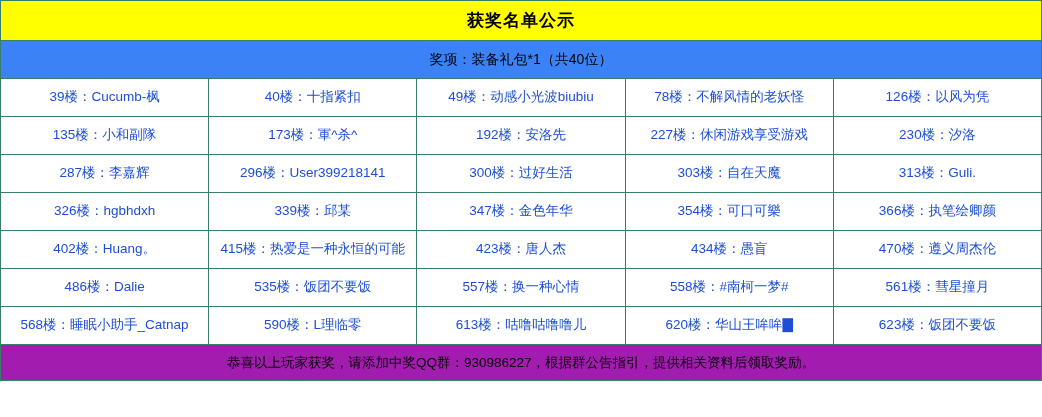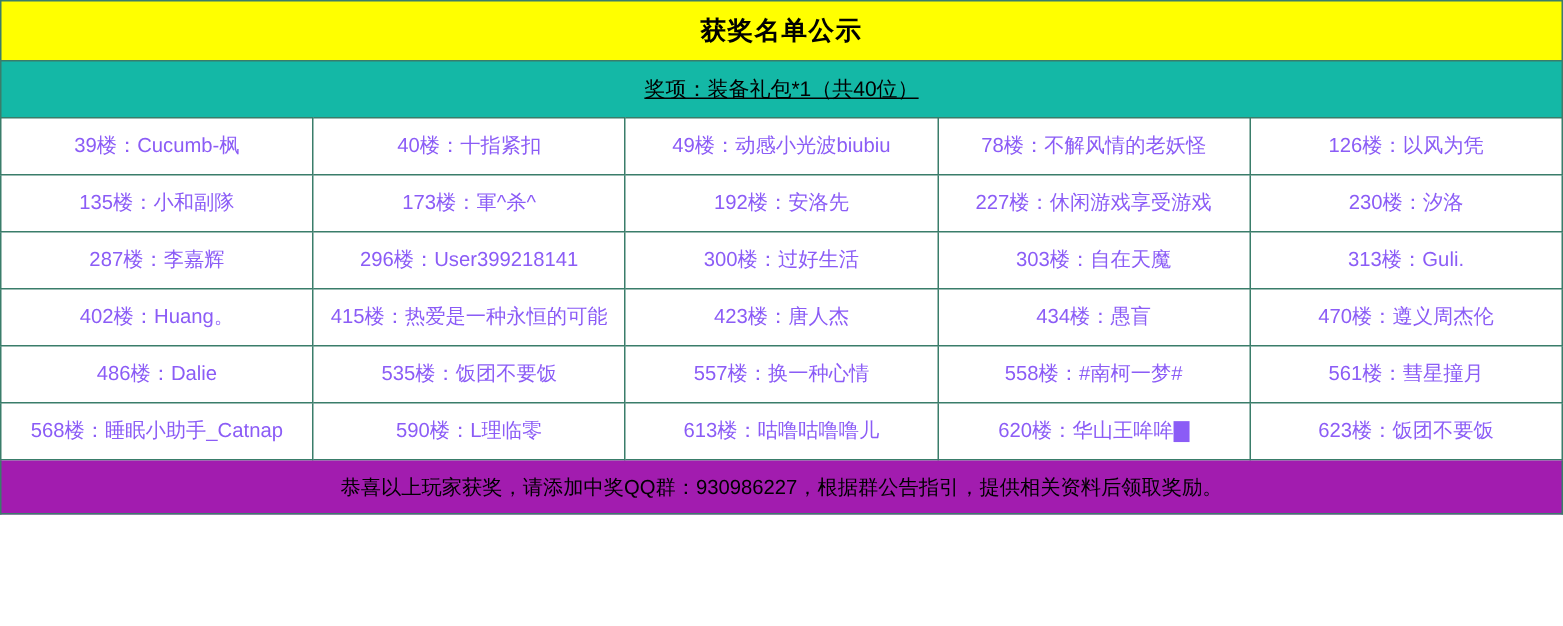--- a/index.html
+++ b/index.html
@@ -29,42 +29,41 @@
     display: flex;
     align-items: center;
     justify-content: center;
     font-size: 17px;
     font-weight: bold;
     color: #000000;
     letter-spacing: 1px;
   }
   .subtitle-bar {
     height: 38px;
-    background: #14b8a6;
+    background: #3b82f6;
     border: 1px solid #3a7d6a;
     border-bottom: none;
     box-sizing: border-box;
     display: flex;
     align-items: center;
     justify-content: center;
     font-size: 14px;
     color: #000000;
-    text-decoration: underline;
   }
   table.grid {
     border-collapse: collapse;
     width: 1042px;
     table-layout: fixed;
   }
   table.grid td {
     border: 1px solid #3a7d6a;
     text-align: center;
     vertical-align: middle;
     font-size: 13.5px;
-    color: #8b5cf6;
+    color: #1d4ed8;
     padding: 3px 4px;
     height: 38px;
     box-sizing: border-box;
     line-height: 1.25;
     word-break: break-all;
   }
   .footer-bar {
     background: #a21caf;
     border: 1px solid #3a7d6a;
     border-top: none;
@@ -138,20 +137,37 @@
           </td>
         <td>
             <span class="cellwrap">303楼：自在天魔</span>
           </td>
         <td>
             <span class="cellwrap">313楼：Guli.</span>
           </td>
       </tr>
       <tr>
         <td>
+            <span class="cellwrap">326楼：hgbhdxh</span>
+          </td>
+        <td>
+            <span class="cellwrap">339楼：邱某</span>
+          </td>
+        <td>
+            <span class="cellwrap">347楼：金色年华</span>
+          </td>
+        <td>
+            <span class="cellwrap">354楼：可口可樂</span>
+          </td>
+        <td>
+            <span class="cellwrap">366楼：执笔绘卿颜</span>
+          </td>
+      </tr>
+      <tr>
+        <td>
             <span class="cellwrap">402楼：Huang。</span>
           </td>
         <td>
             <span class="cellwrap">415楼：热爱是一种永恒的可能</span>
           </td>
         <td>
             <span class="cellwrap">423楼：唐人杰</span>
           </td>
         <td>
             <span class="cellwrap">434楼：愚盲</span>

